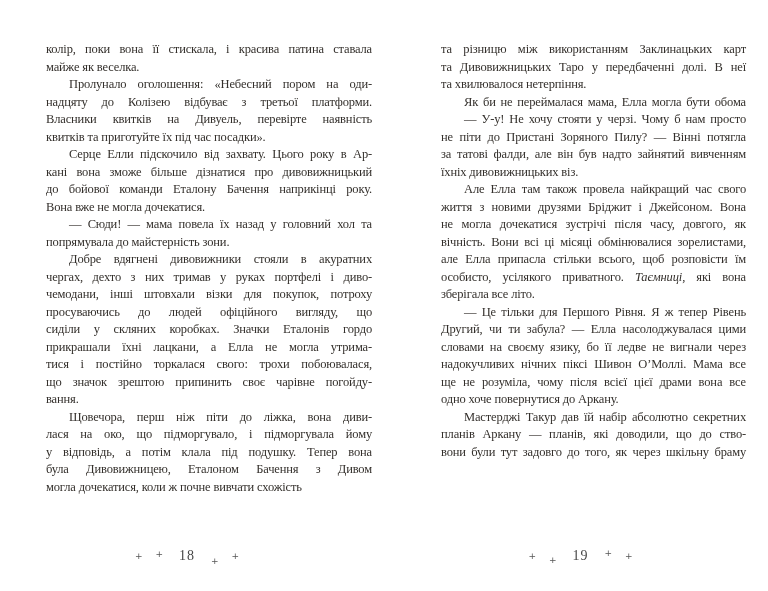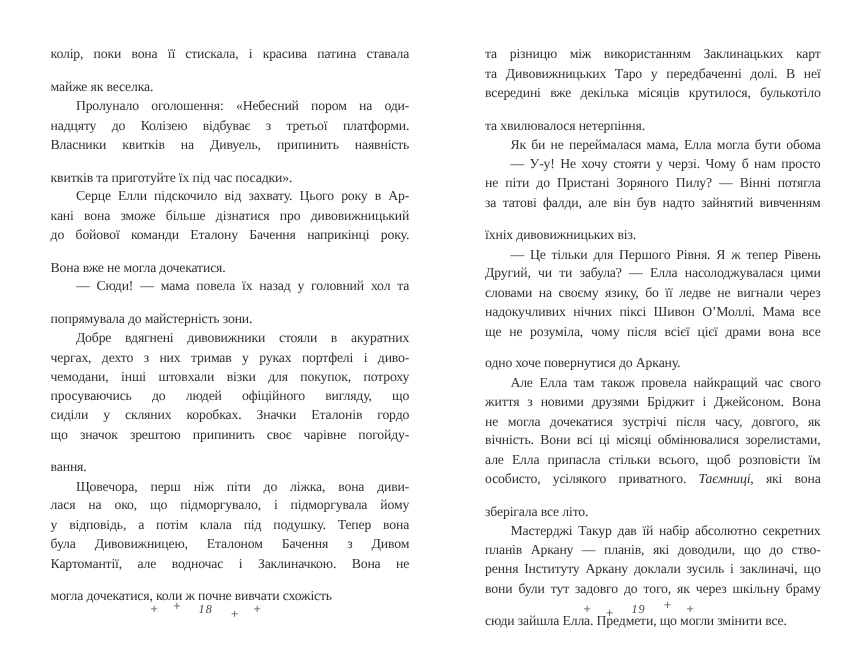--- a/index.html
+++ b/index.html
@@ -29,21 +29,21 @@
     font-size: 12.5px;
     letter-spacing: -0.15px;
   }
   .para { margin: 0; }
   .line {
     line-height: 17.5px;
     white-space: nowrap;
     text-align: justify;
     text-align-last: justify;
   }
-  .line.last { text-align-last: left; margin-top: 12px; }
+  .line.last { text-align-last: left; }
   .line.indent { text-indent: 23px; }
   .line i { font-style: italic; }
 
   .footer {
     position: absolute;
     top: 507px;
     left: 0;
     right: 0;
     display: flex;
     justify-content: center;
@@ -53,125 +53,122 @@
   }
   .page-left .footer  { transform: translateX(-22px); }
   .page-right .footer { transform: translateX(-13px); }
   .orn {
     position: relative;
     font-size: 9px;
     color: #565656;
     font-family: "DejaVu Sans", sans-serif;
   }
   .num {
-    font-size: 11px;
+    font-size: 14px;
     letter-spacing: 1px;
     margin: 0 3px;
     color: #474747;
-    font-style: italic;
   }
   .page-left  .orn-l2 { top: -2px; }
   .page-left  .orn-r1 { top: 5px;  }
   .page-right .orn-l2 { top: 4px;  }
   .page-right .orn-r1 { top: -3px; }
 </style>
 </head>
 <body>
 
 <div class="spread">
 
   <div class="page page-left">
     <div class="text-block">
         <div class="para">
           <div class="line"><span>колір, поки вона її стискала, і красива патина ставала</span></div>
           <div class="line last"><span>майже як веселка.</span></div>
         </div>
         <div class="para">
           <div class="line indent"><span>Пролунало оголошення: «Небесний пором на оди-</span></div>
           <div class="line"><span>надцяту до Колізею відбуває з третьої платформи.</span></div>
-          <div class="line"><span>Власники квитків на Дивуель, припинить наявність</span></div>
+          <div class="line"><span>Власники квитків на Дивуель, перевірте наявність</span></div>
           <div class="line last"><span>квитків та приготуйте їх під час посадки».</span></div>
         </div>
         <div class="para">
           <div class="line indent"><span>Серце Елли підскочило від захвату. Цього року в Ар-</span></div>
           <div class="line"><span>кані вона зможе більше дізнатися про дивовижницький</span></div>
           <div class="line"><span>до бойової команди Еталону Бачення наприкінці року.</span></div>
           <div class="line last"><span>Вона вже не могла дочекатися.</span></div>
         </div>
         <div class="para">
           <div class="line indent"><span>— Сюди! — мама повела їх назад у головний хол та</span></div>
           <div class="line last"><span>попрямувала до майстерність зони.</span></div>
         </div>
         <div class="para">
           <div class="line indent"><span>Добре вдягнені дивовижники стояли в акуратних</span></div>
           <div class="line"><span>чергах, дехто з них тримав у руках портфелі і диво-</span></div>
           <div class="line"><span>чемодани, інші штовхали візки для покупок, потроху</span></div>
           <div class="line"><span>просуваючись до людей офіційного вигляду, що</span></div>
           <div class="line"><span>сиділи у скляних коробках. Значки Еталонів гордо</span></div>
+          <div class="line"><span>прикрашали їхні лацкани, а Елла не могла утрима-</span></div>
+          <div class="line"><span>тися і постійно торкалася свого: трохи побоювалася,</span></div>
           <div class="line"><span>що значок зрештою припинить своє чарівне погойду-</span></div>
           <div class="line last"><span>вання.</span></div>
         </div>
         <div class="para">
           <div class="line indent"><span>Щовечора, перш ніж піти до ліжка, вона диви-</span></div>
           <div class="line"><span>лася на око, що підморгувало, і підморгувала йому</span></div>
           <div class="line"><span>у відповідь, а потім клала під подушку. Тепер вона</span></div>
           <div class="line"><span>була Дивовижницею, Еталоном Бачення з Дивом</span></div>
-          <div class="line"><span>Картомантії, але водночас і Заклиначкою. Вона не</span></div>
           <div class="line last"><span>могла дочекатися, коли ж почне вивчати схожість</span></div>
         </div>
       </div>
     <div class="footer">
         <span class="orn orn-l1">+</span>
         <span class="orn orn-l2">+</span>
         <span class="num">18</span>
         <span class="orn orn-r1">+</span>
         <span class="orn orn-r2">+</span>
       </div>
   </div>
 
   <div class="page page-right">
     <div class="text-block">
         <div class="para">
           <div class="line"><span>та різницю між використанням Заклинацьких карт</span></div>
           <div class="line"><span>та Дивовижницьких Таро у передбаченні долі. В неї</span></div>
-          <div class="line"><span>всередині вже декілька місяців крутилося, булькотіло</span></div>
           <div class="line last"><span>та хвилювалося нетерпіння.</span></div>
         </div>
         <div class="para">
           <div class="line indent"><span>Як би не переймалася мама, Елла могла бути обома</span></div>
         </div>
         <div class="para">
           <div class="line indent"><span>— У-у! Не хочу стояти у черзі. Чому б нам просто</span></div>
           <div class="line"><span>не піти до Пристані Зоряного Пилу? — Вінні потягла</span></div>
           <div class="line"><span>за татові фалди, але він був надто зайнятий вивченням</span></div>
           <div class="line last"><span>їхніх дивовижницьких віз.</span></div>
         </div>
         <div class="para">
-          <div class="line indent"><span>— Це тільки для Першого Рівня. Я ж тепер Рівень</span></div>
-          <div class="line"><span>Другий, чи ти забула? — Елла насолоджувалася цими</span></div>
-          <div class="line"><span>словами на своєму язику, бо її ледве не вигнали через</span></div>
-          <div class="line"><span>надокучливих нічних піксі Шивон О’Моллі. Мама все</span></div>
-          <div class="line"><span>ще не розуміла, чому після всієї цієї драми вона все</span></div>
-          <div class="line last"><span>одно хоче повернутися до Аркану.</span></div>
-        </div>
-        <div class="para">
           <div class="line indent"><span>Але Елла там також провела найкращий час свого</span></div>
           <div class="line"><span>життя з новими друзями Бріджит і Джейсоном. Вона</span></div>
           <div class="line"><span>не могла дочекатися зустрічі після часу, довгого, як</span></div>
           <div class="line"><span>вічність. Вони всі ці місяці обмінювалися зорелистами,</span></div>
           <div class="line"><span>але Елла припасла стільки всього, щоб розповісти їм</span></div>
           <div class="line"><span>особисто, усілякого приватного. </span><i>Таємниці</i><span>, які вона</span></div>
           <div class="line last"><span>зберігала все літо.</span></div>
         </div>
         <div class="para">
+          <div class="line indent"><span>— Це тільки для Першого Рівня. Я ж тепер Рівень</span></div>
+          <div class="line"><span>Другий, чи ти забула? — Елла насолоджувалася цими</span></div>
+          <div class="line"><span>словами на своєму язику, бо її ледве не вигнали через</span></div>
+          <div class="line"><span>надокучливих нічних піксі Шивон О’Моллі. Мама все</span></div>
+          <div class="line"><span>ще не розуміла, чому після всієї цієї драми вона все</span></div>
+          <div class="line last"><span>одно хоче повернутися до Аркану.</span></div>
+        </div>
+        <div class="para">
           <div class="line indent"><span>Мастерджі Такур дав їй набір абсолютно секретних</span></div>
           <div class="line"><span>планів Аркану — планів, які доводили, що до ство-</span></div>
-          <div class="line"><span>рення Інституту Аркану доклали зусиль і заклиначі, що</span></div>
           <div class="line"><span>вони були тут задовго до того, як через шкільну браму</span></div>
-          <div class="line last"><span>сюди зайшла Елла. Предмети, що могли змінити все.</span></div>
         </div>
       </div>
     <div class="footer">
         <span class="orn orn-l1">+</span>
         <span class="orn orn-l2">+</span>
         <span class="num">19</span>
         <span class="orn orn-r1">+</span>
         <span class="orn orn-r2">+</span>
       </div>
   </div>

